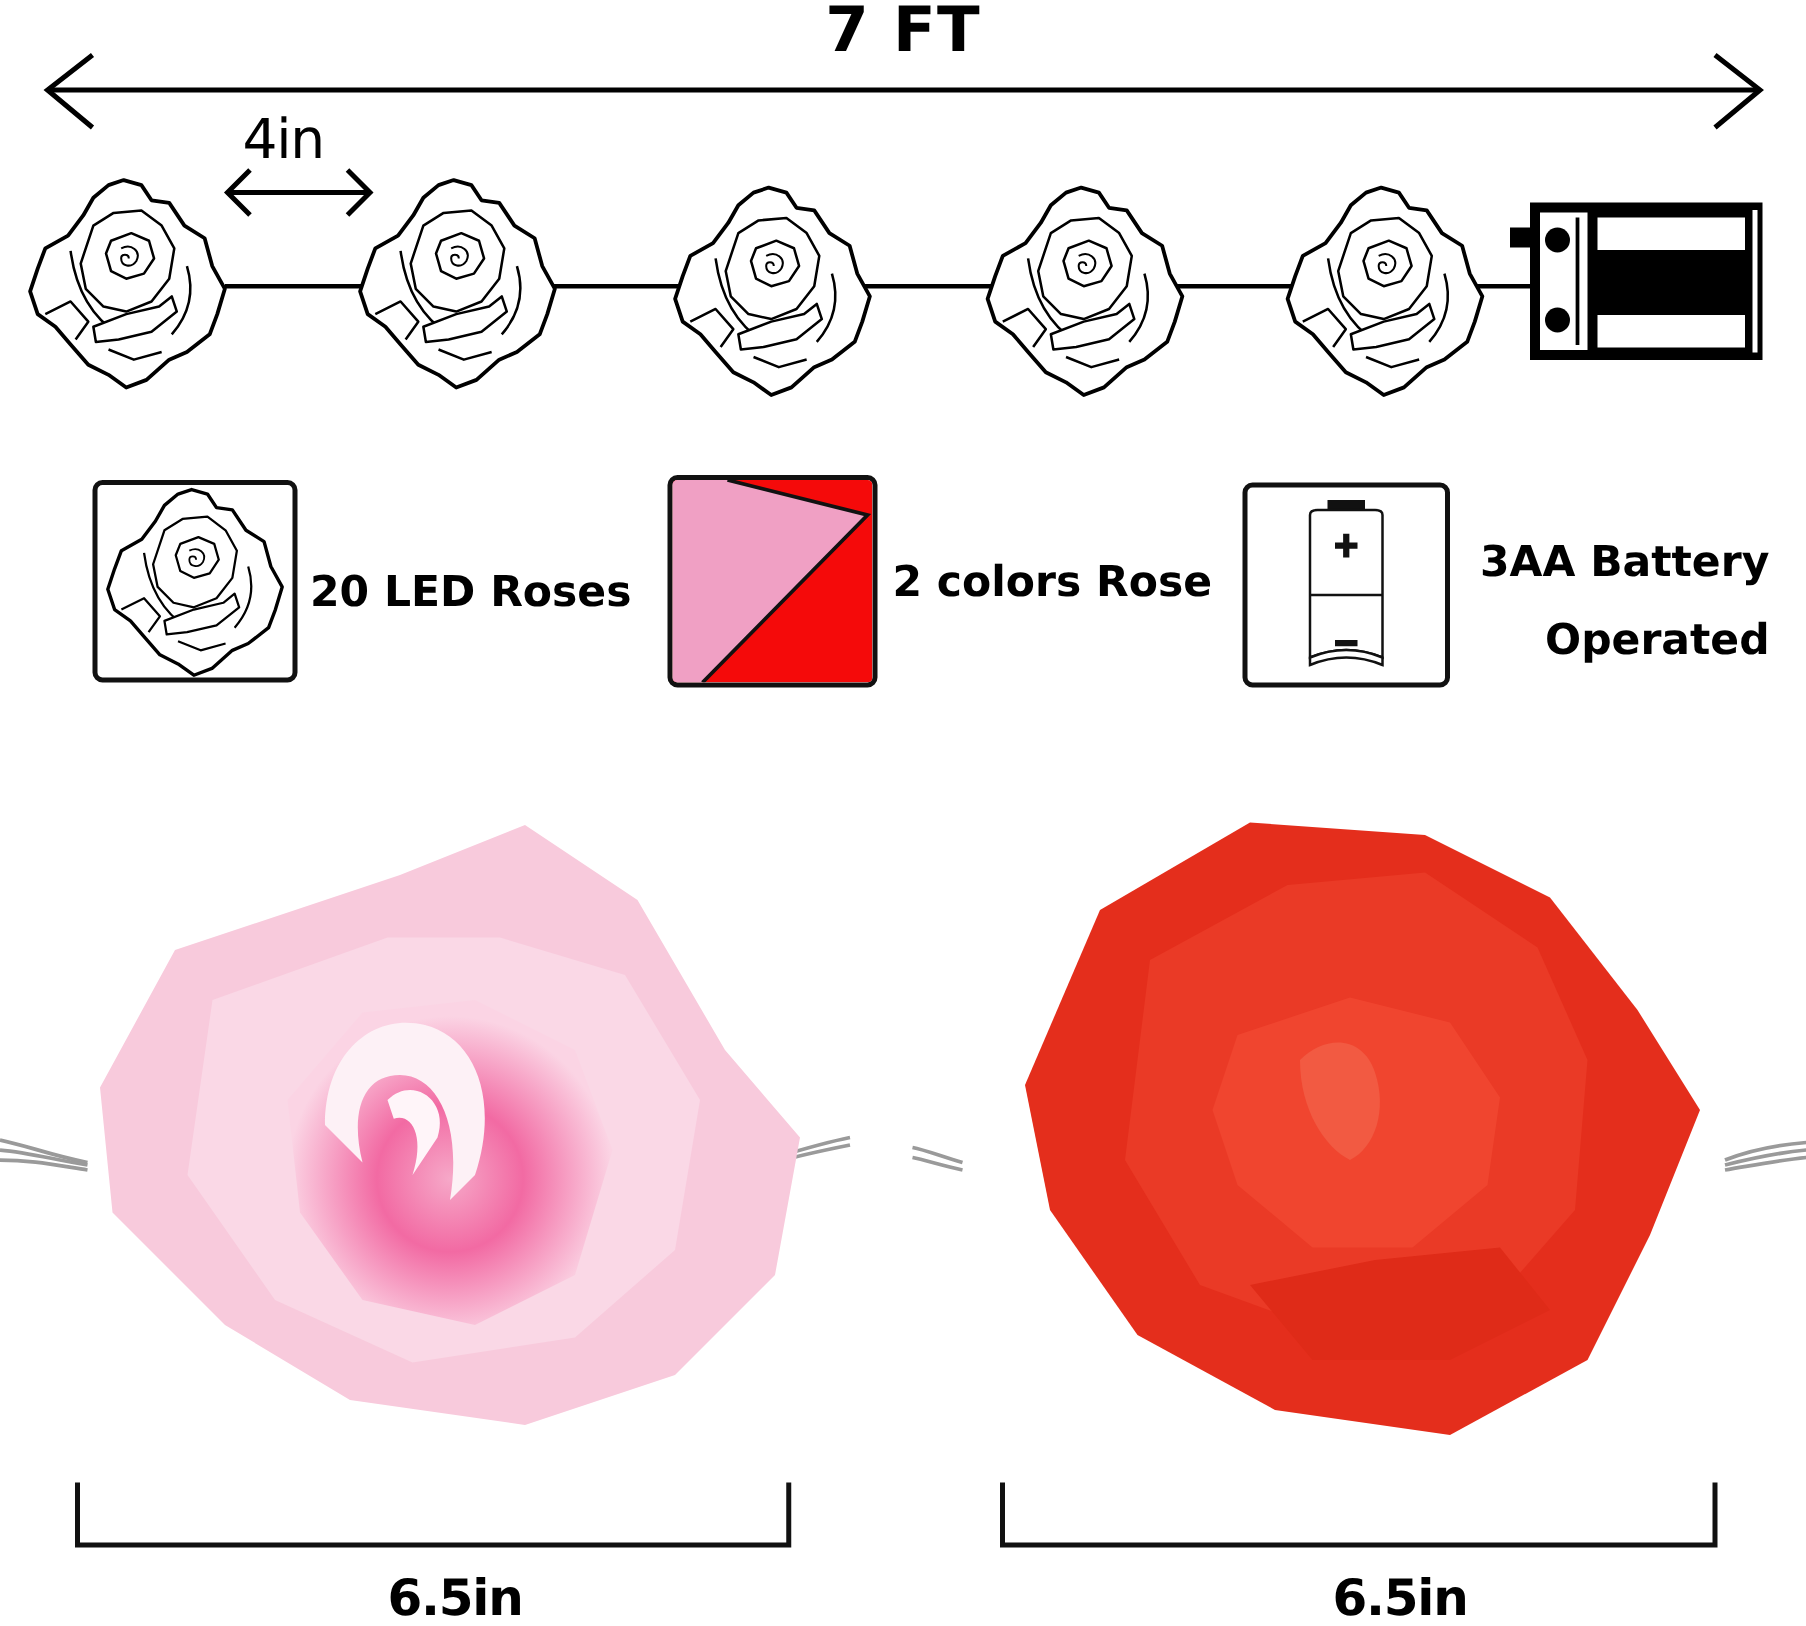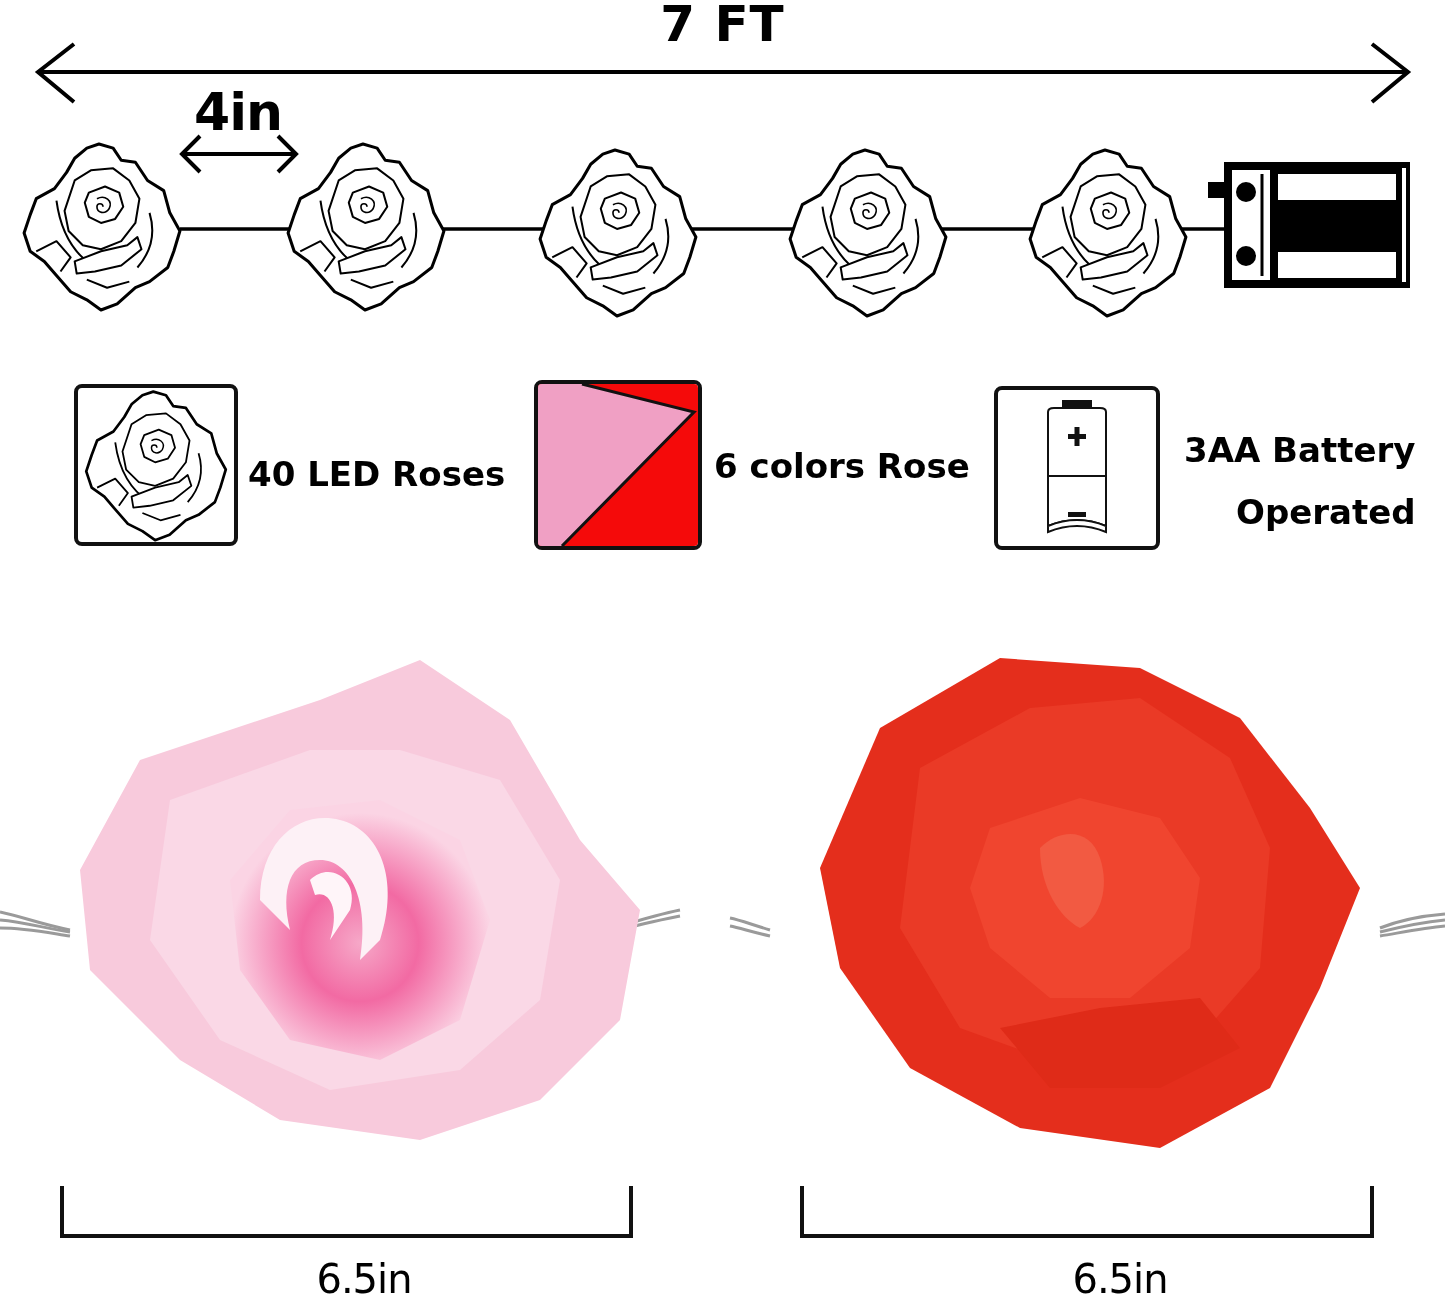--- a/index.html
+++ b/index.html
@@ -5,28 +5,28 @@
   html, body { margin: 0; padding: 0; background: #ffffff; }
   body { width: 1445px; height: 1301px; position: relative; overflow: hidden;
          font-family: "DejaVu Sans", "Liberation Sans", sans-serif; color: #000; }
   .abs { position: absolute; }
 
   
   .title-7ft { left: 0; width: 1445px; top: -8px; text-align: center;
                font-size: 50px; font-weight: bold; letter-spacing: 1px; line-height: 64px; }
   .len-svg { left: 0; top: 0; }
 
-  .label-4in { left: 194px; top: 84px; font-size: 52px; font-weight: bold; line-height: 56px; letter-spacing: -1px; }
+  .label-4in { left: 194px; top: 84px; font-size: 44px; font-weight: normal; line-height: 56px; letter-spacing: -1px; }
 
   
   .feature-box { border: 4px solid #111; border-radius: 8px; box-sizing: border-box; background: #fff; overflow: hidden; }
   .feature-text { font-size: 34px; font-weight: bold; line-height: 44px; white-space: nowrap; }
 
   
-  .size-label { font-size: 40px; font-weight: normal; text-align: center; width: 220px; letter-spacing: -1px; }
+  .size-label { font-size: 40px; font-weight: bold; text-align: center; width: 220px; letter-spacing: -1px; }
 </style>
 </head>
 <body>
 
 <svg width="0" height="0" style="position:absolute">
   <defs>
     <symbol id="rose-sym" viewBox="0 0 170 170">
       <g fill="#fff" stroke="#000" stroke-width="3" stroke-linejoin="round">
         <path d="M70 8 L82 4 L96 8 L104 20 L118 22 L130 40 L146 50 L152 72 L162 90 L156 110 L150 126 L132 140 L118 146 L100 162 L84 168 L70 158 L54 150 L40 134 L28 120 L14 110 L8 92 L14 74 L20 58 L38 48 L50 32 L58 18 Z"></path>
         <path d="M58 40 L74 30 L96 28 L112 40 L122 58 L118 82 L104 100 L84 108 L66 104 L52 90 L48 70 Z" stroke-width="2"></path>
@@ -86,30 +86,30 @@
   <rect x="72" y="18" width="118" height="26" fill="#fff"></rect>
   <rect x="72" y="96" width="118" height="26" fill="#fff"></rect>
   <rect x="196" y="12" width="4" height="114" fill="#fff"></rect>
 </svg>
 
 <div class="abs feature-box" style="left:74px;top:384px;width:164px;height:162px">
   <svg width="156" height="154">
       <use href="#rose-sym"></use>
     </svg>
 </div>
-<div class="abs feature-text" style="left:248px;top:452px">40 LED Roses</div>
+<div class="abs feature-text" style="left:248px;top:452px">20 LED Roses</div>
 
 <div class="abs feature-box" style="left:534px;top:380px;width:168px;height:170px">
   <svg width="160" height="162" viewBox="0 0 160 162">
     <rect x="0" y="0" width="160" height="162" fill="#f50a0a"></rect>
     <polygon points="0,0 44,0 156,28 24,162 0,162" fill="#f0a0c4"></polygon>
     <polyline points="44,0 156,28 24,162" fill="none" stroke="#111" stroke-width="3"></polyline>
   </svg>
 </div>
-<div class="abs feature-text" style="left:714px;top:444px">6 colors Rose</div>
+<div class="abs feature-text" style="left:714px;top:444px">2 colors Rose</div>
 
 <div class="abs feature-box" style="left:994px;top:386px;width:166px;height:164px">
   <svg width="158" height="156" viewBox="0 0 158 156">
     <rect x="64" y="10" width="30" height="8" fill="#111"></rect>
     <path d="M50 22 Q50 18 56 18 L102 18 Q108 18 108 22 L108 136 Q79 124 50 136 Z" fill="#fff" stroke="#111" stroke-width="2"></path>
     <line x1="50" y1="86" x2="108" y2="86" stroke="#111" stroke-width="2"></line>
     <rect x="70" y="44" width="18" height="5" fill="#111"></rect>
     <rect x="76.5" y="37" width="5" height="19" fill="#111"></rect>
     <rect x="70" y="122" width="18" height="5" fill="#111"></rect>
     <path d="M50 136 Q79 124 108 136 L108 142 Q79 130 50 142 Z" fill="#fff" stroke="#111" stroke-width="2"></path>

